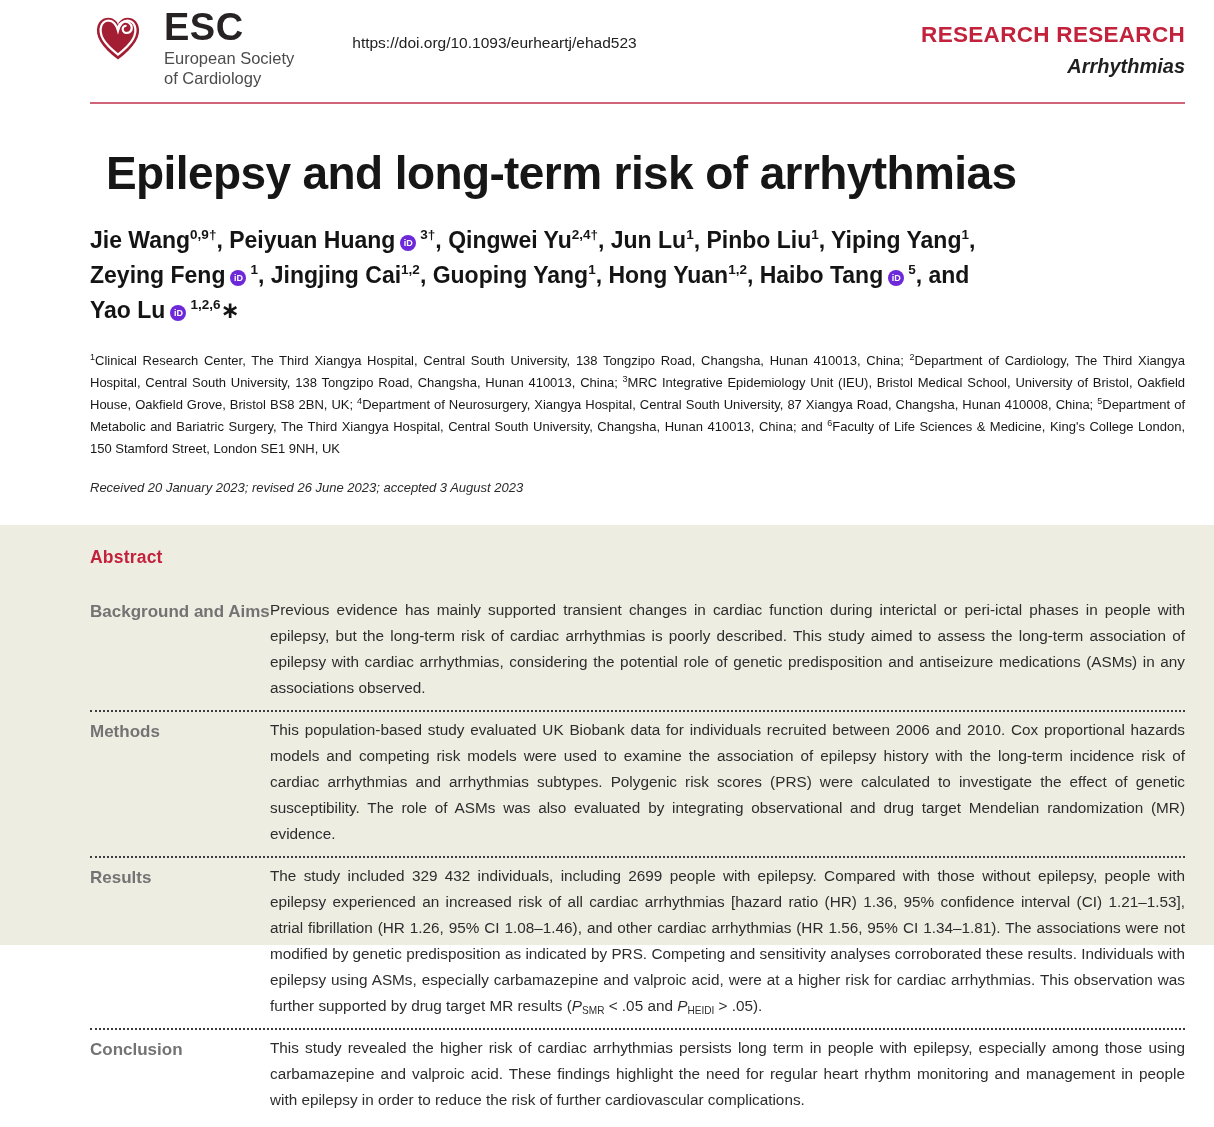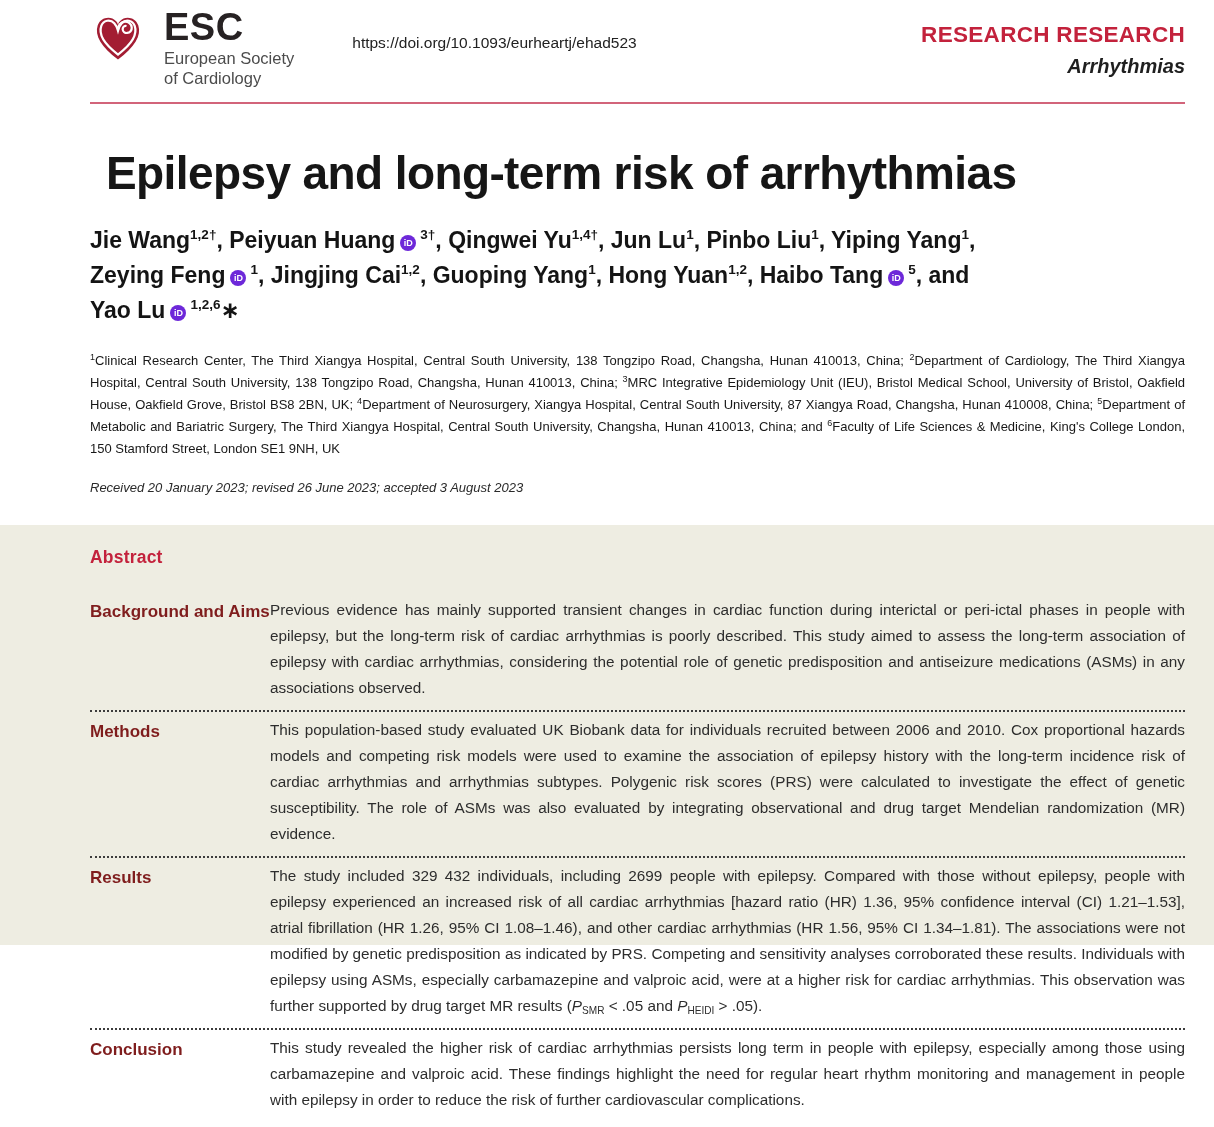--- a/index.html
+++ b/index.html
@@ -35,21 +35,21 @@
   .affiliations{margin:22px 0 0;font-size:13px;line-height:22px;text-align:justify;color:#181818;}
   .affiliations sup{font-size:9px;vertical-align:super;line-height:0;}
   .received{margin:20px 0 0;font-size:13px;font-style:italic;color:#2a2a2a;}
 
   
   .abstract-band{margin-top:30px;background:#eeede2;box-sizing:border-box;height:420px;padding:22px 29px 0 90px;}
   .abstract-heading{margin:0;font-size:17.5px;font-weight:700;color:#c3223c;letter-spacing:.2px;}
   .abs-table{margin-top:24px;}
   .abs-row{display:flex;padding:5px 0 9px;}
   .abs-row + .abs-row{border-top:2px dotted #3c3c3c;}
-  .abs-label{flex:0 0 180px;font-size:17px;font-weight:700;line-height:24px;color:#7f1d1d;padding-top:3px;}
+  .abs-label{flex:0 0 180px;font-size:17px;font-weight:700;line-height:24px;color:#737373;padding-top:3px;}
   .abs-body{flex:1;font-size:15.3px;line-height:26px;text-align:justify;color:#2d2d2d;}
   .abs-body sub{font-size:66%;vertical-align:-.25em;line-height:0;}
   .abs-body i{font-style:italic;}
 </style>
 </head>
 <body>
 
 <div class="page">
 
   <header class="masthead page-pad">
@@ -75,21 +75,21 @@
       <div class="topic">Arrhythmias</div>
     </div>
   </header>
 
   <div class="red-rule"></div>
 
   <main class="page-pad">
     <h1 class="title">Epilepsy and long-term risk of arrhythmias</h1>
 
     <div class="authors">
-      <div class="author-line">Jie Wang<sup>1,2†</sup>, Peiyuan Huang<span class="orcid">iD</span><sup>3†</sup>, Qingwei Yu<sup>1,4†</sup>, Jun Lu<sup>1</sup>, Pinbo Liu<sup>1</sup>, Yiping Yang<sup>1</sup>,</div>
+      <div class="author-line">Jie Wang<sup>0,9†</sup>, Peiyuan Huang<span class="orcid">iD</span><sup>3†</sup>, Qingwei Yu<sup>2,4†</sup>, Jun Lu<sup>1</sup>, Pinbo Liu<sup>1</sup>, Yiping Yang<sup>1</sup>,</div>
       <div class="author-line">Zeying Feng<span class="orcid">iD</span><sup>1</sup>, Jingjing Cai<sup>1,2</sup>, Guoping Yang<sup>1</sup>, Hong Yuan<sup>1,2</sup>, Haibo Tang<span class="orcid">iD</span><sup>5</sup>, and</div>
       <div class="author-line">Yao Lu<span class="orcid">iD</span><sup>1,2,6</sup>∗</div>
     </div>
 
     <p class="affiliations"><sup>1</sup>Clinical Research Center, The Third Xiangya Hospital, Central South University, 138 Tongzipo Road, Changsha, Hunan 410013, China; <sup>2</sup>Department of Cardiology, The Third Xiangya Hospital, Central South University, 138 Tongzipo Road, Changsha, Hunan 410013, China; <sup>3</sup>MRC Integrative Epidemiology Unit (IEU), Bristol Medical School, University of Bristol, Oakfield House, Oakfield Grove, Bristol BS8 2BN, UK; <sup>4</sup>Department of Neurosurgery, Xiangya Hospital, Central South University, 87 Xiangya Road, Changsha, Hunan 410008, China; <sup>5</sup>Department of Metabolic and Bariatric Surgery, The Third Xiangya Hospital, Central South University, Changsha, Hunan 410013, China; and <sup>6</sup>Faculty of Life Sciences &amp; Medicine, King's College London, 150 Stamford Street, London SE1 9NH, UK</p>
 
     <p class="received">Received 20 January 2023; revised 26 June 2023; accepted 3 August 2023</p>
   </main>
 
   <section class="abstract-band">

